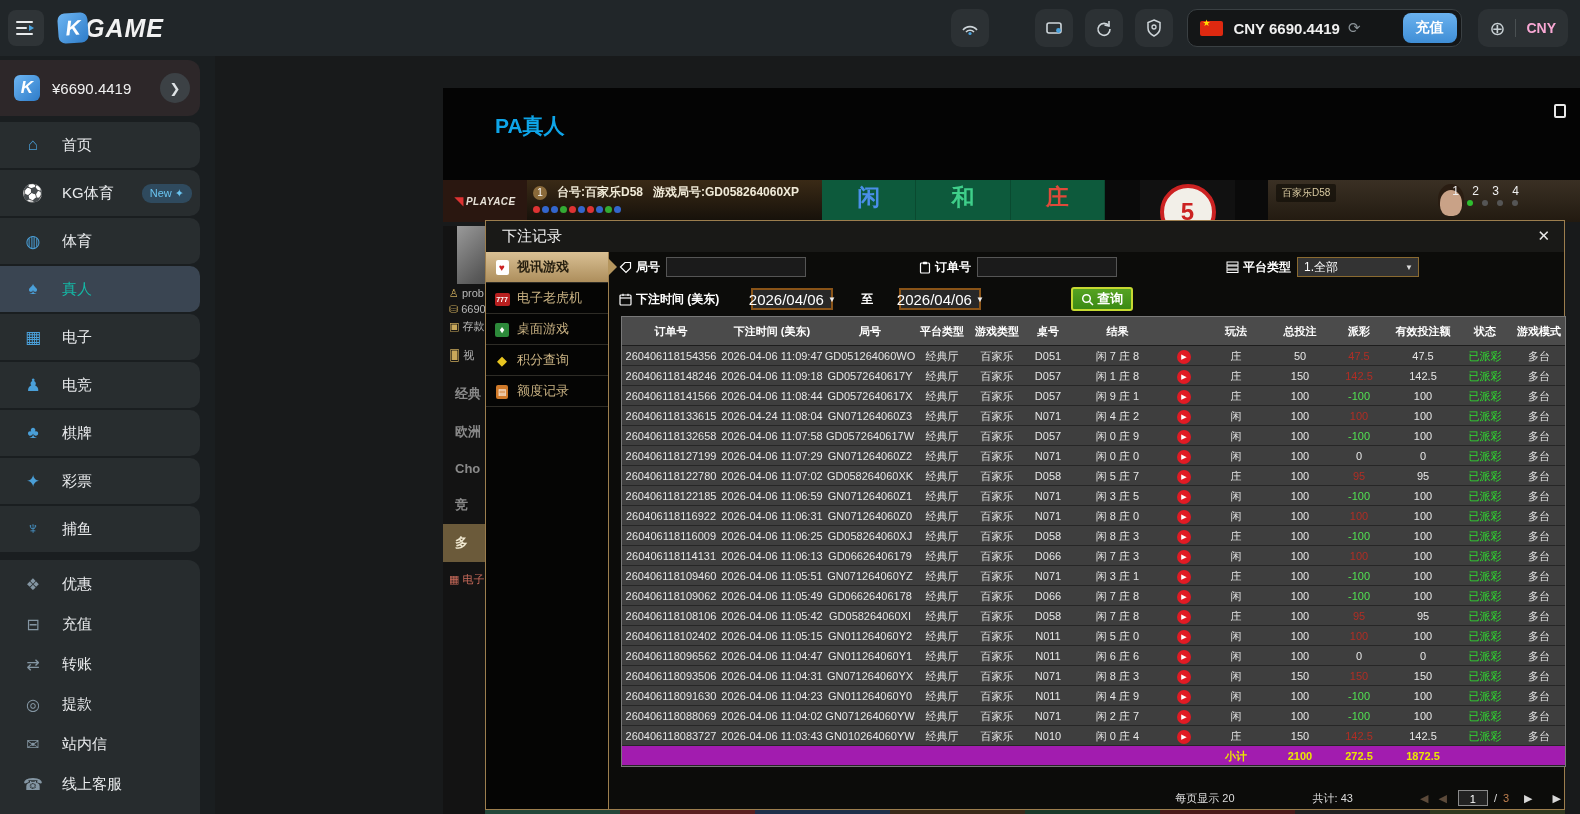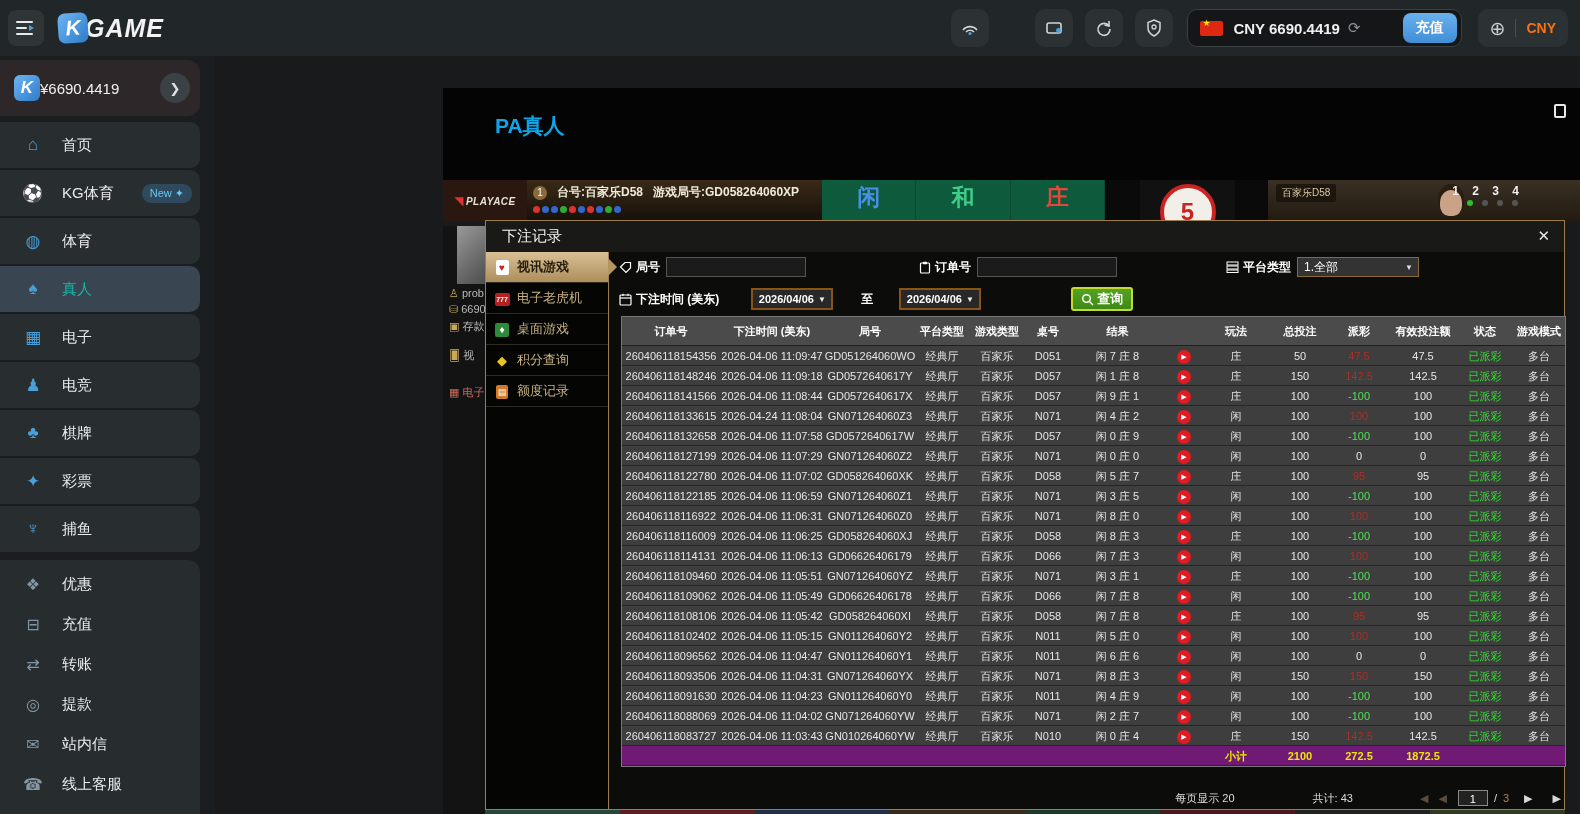--- a/index.html
+++ b/index.html
@@ -31,29 +31,29 @@
   .flag { width:23px; height:15px; background:#de2910; position:relative; border-radius:2px; }
   .flag::before { content:"★"; position:absolute; left:2px; top:-3px; color:#ffde00; font-size:9px; }
   .bal-txt { color:#f0f0f0; font-size:15px; font-weight:bold; margin:0 8px 0 10px; white-space:nowrap; }
   .refresh-glyph { color:#8a9297; font-size:15px; margin-right:42px; }
   .deposit-btn { width:54px; height:30px; border-radius:8px; background:linear-gradient(180deg,#6ab1ee,#3f8ed6);
     color:#fff; font-size:14px; font-weight:bold; display:flex; align-items:center; justify-content:center; cursor:pointer; }
   .lang-group { height:38px; margin:0 12px 0 16px; border-radius:10px; background:#2c3134;
     display:flex; align-items:center; padding:0 12px; }
   .globe-glyph { color:#c8d0d4; font-size:19px; }
   .lang-div { width:1px; height:18px; background:#4a5052; margin:0 10px; }
-  .lang-txt { color:#f97316; font-size:14px; font-weight:bold; }
+  .lang-txt { color:#f9a8d4; font-size:14px; font-weight:bold; }
 
   
   .sidebar { position:absolute; left:0; top:56px; width:215px; height:758px; background:#1a1e20; z-index:4; }
   .wallet-card { position:absolute; left:0; top:4px; width:200px; height:56px; background:#2d2729;
     border-radius:0 12px 12px 0; display:flex; align-items:center; padding:0 10px 0 14px; }
   .wallet-k { width:26px; height:26px; border-radius:6px; background:linear-gradient(135deg,#6db5f2,#2e7cc9);
     color:#fff; font-weight:bold; font-style:italic; font-size:17px; display:flex; align-items:center; justify-content:center; }
-  .wallet-bal { color:#f0f0f0; font-size:15px; margin-left:0; flex:1; }
+  .wallet-bal { color:#f0f0f0; font-size:15px; margin-left:12px; flex:1; }
   .wallet-arrow { width:30px; height:30px; border-radius:50%; background:#3c4145; color:#dfe3e6;
     display:flex; align-items:center; justify-content:center; font-size:13px; cursor:pointer; }
   .side-menu { position:absolute; left:0; top:66px; width:215px; }
   .side-item { width:200px; height:46px; margin-bottom:2px; background:#282d2f; border-radius:0 10px 10px 0;
     display:flex; align-items:center; cursor:pointer; }
   .side-item.active { background:#3a4552; }
   .side-item.active .si-label { color:#14b8a6; }
   .si-icon { width:22px; text-align:center; margin:0 18px 0 22px; color:#4a9fd8; font-size:17px; }
   .si-label { color:#e8eaec; font-size:15px; }
   .si-badge { margin-left:28px; background:#2f4a5e; color:#6ac4f0; font-size:11px; padding:3px 8px; border-radius:9px; }
@@ -81,21 +81,21 @@
   .felt-col { flex:1; border-right:1px solid #0a4a30; display:flex; align-items:flex-start; justify-content:center;
     font-size:23px; font-weight:bold; padding-top:2px; }
   .gap-dark { background:#0a0a0a; }
   .timer-box { width:95px; height:100%; background:#111; display:flex; justify-content:center; }
   .timer-circle { width:56px; height:56px; margin-top:4px; border-radius:50%; background:#f2efe8;
     border:4px solid #cc2222; display:flex; align-items:center; justify-content:center;
     color:#cc2222; font-size:24px; font-weight:bold; }
   .video-thumb { flex:1; height:100%; background:linear-gradient(180deg,#3a3024,#221a10); position:relative; overflow:hidden; }
   .vt-label { position:absolute; left:8px; top:4px; background:rgba(20,16,10,0.75); color:#d8c9a0;
     font-size:10px; padding:2px 6px; border-radius:2px; }
-  .vt-cams { position:absolute; right:56px; top:4px; color:#f0f0f0; font-size:12px; font-weight:bold; letter-spacing:5px; }
+  .vt-cams { position:absolute; right:56px; top:4px; color:#f0f0f0; font-size:12px; font-weight:normal; letter-spacing:5px; }
   .vt-camdots { position:absolute; right:62px; top:20px; display:flex; gap:9px; }
   .vt-camdots i { width:6px; height:6px; border-radius:50%; background:#555; display:block; }
   .vt-camdots i:first-child { background:#2fbf2f; }
   .dealer-head { position:absolute; right:118px; top:10px; width:22px; height:26px; border-radius:50% 50% 40% 40%;
     background:#c9a287; box-shadow:0 -4px 0 2px #2a1d12; }
   .mini-panel { position:absolute; left:443px; top:226px; width:42px; height:588px; background:#131313;
     overflow:hidden; z-index:1; }
   .mp-avatar { width:60px; height:58px; background:linear-gradient(135deg,#9a9a9a,#5a5a5a 60%,#3a3a3a); margin-left:14px; }
   .mp-row { color:#b8b8b8; font-size:11px; white-space:nowrap; padding:3px 0 0 6px; }
   .mp-row .g { color:#c9a85a; margin-right:3px; }
@@ -130,41 +130,41 @@
     line-height:14px; display:inline-block; }
 
   .mform { position:absolute; left:133px; top:36px; width:935px; height:58px; color:#fff; }
   .frow { position:absolute; display:flex; align-items:center; }
   .flabel { display:flex; align-items:center; font-size:12px; font-weight:bold; color:#fff; white-space:nowrap; }
   .flabel svg { margin-right:4px; }
   .finput { width:140px; height:20px; background:#1b1b1b; border:1px solid #555; color:#ddd; font-size:11px; padding:0 4px; }
   .fselect { width:122px; height:20px; background:#333; border:1px solid #8a6a30; color:#fff; font-size:12px;
     display:flex; align-items:center; padding:0 6px; position:relative; cursor:pointer; }
   .fselect::after { content:"▼"; position:absolute; right:5px; font-size:8px; color:#ddd; }
-  .fdate { width:82px; height:22px; background:#282828; border:2px solid #8a5418; color:#fff; font-size:11px;
-    font-weight:bold; display:flex; align-items:center; justify-content:center; gap:4px; cursor:pointer; }
+  .fdate { width:82px; height:22px; background:#282828; border:2px solid #8a5418; color:#fff; font-size:15px;
+    font-weight:normal; display:flex; align-items:center; justify-content:center; gap:4px; cursor:pointer; }
   .fdate::after { content:"▼"; font-size:8px; color:#eee; }
   .to-label { font-size:12px; font-weight:bold; color:#fff; }
   .search-btn { height:24px; padding:0 8px; background:linear-gradient(180deg,#55a322,#3c8a14); border:2px solid #c6d932;
     border-radius:3px; color:#fff; font-size:13px; font-weight:bold; display:flex; align-items:center; gap:3px; cursor:pointer; }
 
   
   .btable { position:absolute; left:135px; top:95px; width:945px; border:1px solid #787878; background:#111; }
   .trow { display:grid; grid-template-columns:98px 104px 92px 52px 58px 44px 95px 38px 66px 62px 56px 72px 52px 56px;
     height:20px; line-height:20px; background:#3e3e3e; border-bottom:1px solid #262626; }
   .trow.thead { height:29px; line-height:29px; background:#4b4b4b; border-bottom:1px solid #1d1d1d; }
   .tcell { text-align:center; font-size:11px; color:#e5e5e5; white-space:nowrap; overflow:hidden; }
   .thead .tcell { font-weight:bold; color:#fff; font-size:11px; }
   .tcell.pos { color:#b02e25; }
   .tcell.neg { color:#52e052; }
   .tcell.zero { color:#e5e5e5; }
   .tcell.status { color:#2fdf2f; }
   .play-btn { display:inline-block; width:14px; height:14px; border-radius:50%; background:#e01b24; color:#fff;
     font-size:7px; line-height:14px; text-align:center; vertical-align:middle; cursor:pointer; }
-  .trow.summary { background:#701a75; }
+  .trow.summary { background:#a21caf; }
   .trow.summary .tcell { color:#e8e800; font-weight:bold; }
   .tfoot { position:absolute; left:135px; top:565px; width:945px; height:24px; display:flex; align-items:center;
     color:#ddd; font-size:11px; }
   .tfoot .sp { flex:1; }
   .pg-arrow { font-size:11px; margin:0 5px; cursor:pointer; color:#5c4a3a; }
   .pg-arrow.on { color:#d8d8d8; }
   .page-box { width:30px; height:16px; border:1px solid #8a8a8a; background:#222; color:#fff; font-size:11px;
     text-align:center; line-height:16px; margin:0 6px; }
   .pg-slash { color:#ddd; margin-right:6px; }
   .pg-total { color:#c08050; margin-right:10px; }
@@ -226,20 +226,27 @@
     </div>
   </div>
 
   <div class="mini-panel">
     <div class="mp-avatar"></div>
     <div class="mp-row"><span class="g">♙</span><span>prob</span></div>
     <div class="mp-row"><span class="g">⛁</span><span>6690</span></div>
     <div class="mp-row"><span class="g">▣</span><span>存款</span></div>
     <div class="mp-row" style="padding-top:14px"><span class="g">🂠</span><span>视</span></div>
     <div style="height:12px"></div>
+    <div id="mp-menu">
+        <div class="mp-item">经典</div>
+        <div class="mp-item">欧洲</div>
+        <div class="mp-item">Cho</div>
+        <div class="mp-item">竞</div>
+        <div class="mp-item hl">多</div>
+      </div>
     <div class="mp-slot"><span>▦ </span><span>电子</span></div>
   </div>
 
   <div class="thumb-strip">
     <i style="background:#24483a"></i>
       <i style="background:#5a2020"></i>
       <i style="background:#20304a"></i>
       <i style="background:#3a2a1a"></i>
       <i style="background:#1a3a2a"></i>
       <i style="background:#4a1a1a"></i>

